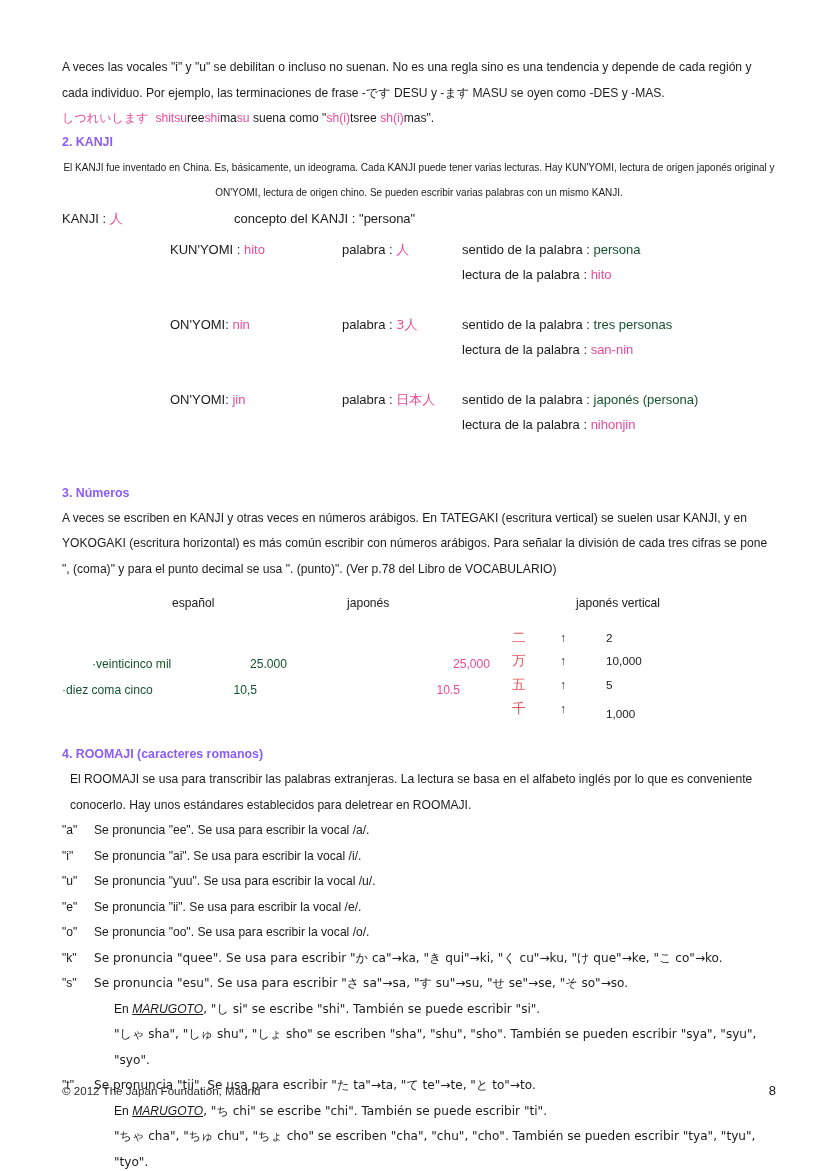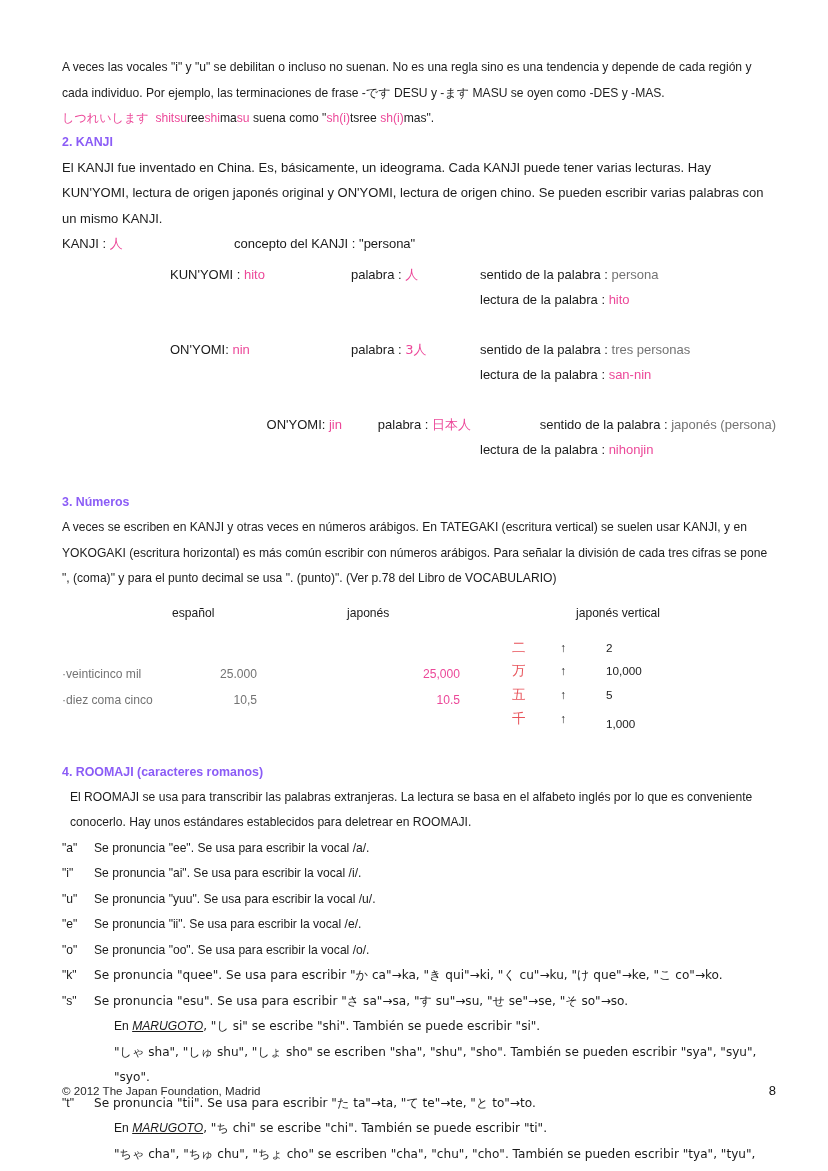--- a/index.html
+++ b/index.html
@@ -26,70 +26,71 @@
   }
   
   .para {
     font-size: 12.1px;
     line-height: 25.5px;
     color: #1c1c1c;
     margin: 0;
     text-align: left;
   }
   .red   { color: #ec4899; }
-  .blue  { color: #737373; }
+  .blue  { color: #14532d; }
   .ital  { font-style: italic; text-decoration: underline; }
   .jp    { font-family: "DejaVu Sans", sans-serif; }
 
   h2.heading {
     font-size: 12.4px;
     font-weight: bold;
     color: #8b5cf6;
     margin: 0;
     padding: 0;
     line-height: 20px;
   }
   .sec-gap-before { margin-top: 22px; }
 
   
   .kanji-intro {
-    font-size: 13px;
+    font-size: 10px;
     line-height: 25.5px;
     margin-top: 3px;
+    text-align: center;
   }
   .kanji-rows { margin-top: 6px; }
   .kanji-row {
     display: flex;
     line-height: 25px;
     font-size: 13px;
   }
   .kcol-read  { width: 172px; flex: 0 0 172px; }
   .kcol-word  { width: 120px; flex: 0 0 120px; }
   .kcol-sense { flex: 1 1 auto; }
-  .kanji-indent { padding-left: 108px; gap: 9px; }
+  .kanji-indent { padding-left: 108px; }
 
   
   .num-table {
     margin-top: 10px;
     position: relative;
     font-size: 12.1px;
   }
   .num-head { display: flex; line-height: 22px; }
   .nh-1 { width: 110px; flex: 0 0 110px; }
   .nh-2 { width: 175px; flex: 0 0 175px; }
   .nh-3 { width: 175px; flex: 0 0 175px; }
   .nh-4 { width: 180px; flex: 0 0 180px; text-align: left; padding-left: 54px;}
 
   .num-body { position: relative; height: 96px; margin-top: 12px; }
   .num-left { position: absolute; left: 0; top: 0; width: 470px; }
   .num-row { display: flex; line-height: 26px; }
   .nr-es    { width: 110px; flex: 0 0 110px; }
   .nr-num1  { width: 130px; flex: 0 0 130px; text-align: right; padding-right: 45px; box-sizing: border-box;}
   .nr-num2  { width: 200px; flex: 0 0 200px; text-align: right; padding-right: 42px; box-sizing: border-box;}
-  .num-row.r1 { margin-top: 25px; }
+  .num-row.r1 { margin-top: 25px; justify-content: flex-end; }
 
   .vert-col { position: absolute; left: 450px; top: 0; width: 260px; }
   .vert-row { display: flex; align-items: baseline; line-height: 23px; }
   .vc-kanji { width: 48px; flex: 0 0 48px; font-size: 13.5px; color: #e8535a; font-family: "DejaVu Sans", sans-serif; }
   .vc-arrow { width: 46px; flex: 0 0 46px; font-size: 12px; color: #222; }
   .vc-val   { flex: 1 1 auto; font-size: 11.7px; color: #1c1c1c; }
   .vert-row.v1 { line-height: 22px; }
   .vert-row.v2 { line-height: 23px; }
   .vert-row.v3 { line-height: 23px; }
   .vert-row.v4 { line-height: 23px; }
@@ -153,33 +154,33 @@
       <div class="kcol-read"><span>ON'YOMI: </span><span class="red">nin</span></div>
       <div class="kcol-word"><span>palabra : </span><span class="jp red">3人</span></div>
       <div class="kcol-sense"><span>sentido de la palabra : </span><span class="blue">tres personas</span></div>
     </div>
     <div class="kanji-row kanji-indent">
       <div class="kcol-read"></div>
       <div class="kcol-word"></div>
       <div class="kcol-sense"><span>lectura de la palabra : </span><span class="red">san-nin</span></div>
     </div>
 
-    <div class="kanji-row kanji-indent" style="margin-top:25px;text-align:right;">
+    <div class="kanji-row kanji-indent" style="margin-top:25px;">
       <div class="kcol-read"><span>ON'YOMI: </span><span class="red">jin</span></div>
       <div class="kcol-word"><span>palabra : </span><span class="jp red">日本人</span></div>
       <div class="kcol-sense"><span>sentido de la palabra : </span><span class="blue">japonés (persona)</span></div>
     </div>
     <div class="kanji-row kanji-indent">
       <div class="kcol-read"></div>
       <div class="kcol-word"></div>
       <div class="kcol-sense"><span>lectura de la palabra : </span><span class="red">nihonjin</span></div>
     </div>
   </div>
 
-  <h2 class="heading" style="margin-top:30px;">3. Números</h2>
+  <h2 class="heading" style="margin-top:46px;">3. Números</h2>
   <p class="para" style="margin-top:3px;">A veces se escriben en KANJI y otras veces en números arábigos. En TATEGAKI (escritura vertical) se suelen usar KANJI, y en YOKOGAKI (escritura horizontal) es más común escribir con números arábigos. Para señalar la división de cada tres cifras se pone ", (coma)" y para el punto decimal se usa ". (punto)". (Ver p.78 del Libro de VOCABULARIO)</p>
 
   <div class="num-table">
     <div class="num-head">
       <div class="nh-1"></div>
       <div class="nh-2">español</div>
       <div class="nh-3">japonés</div>
       <div class="nh-4">japonés vertical</div>
     </div>
 
@@ -215,21 +216,21 @@
         </div>
         <div class="vert-row v4">
           <div class="vc-kanji jp">千</div>
           <div class="vc-arrow">↑</div>
           <div class="vc-val low">1,000</div>
         </div>
       </div>
     </div>
   </div>
 
-  <h2 class="heading" style="margin-top:30px;">4. ROOMAJI (caracteres romanos)</h2>
+  <h2 class="heading" style="margin-top:22px;">4. ROOMAJI (caracteres romanos)</h2>
   <p class="para" style="margin-top:3px;margin-left:8px;">El ROOMAJI se usa para transcribir las palabras extranjeras. La lectura se basa en el alfabeto inglés por lo que es conveniente conocerlo. Hay unos estándares establecidos para deletrear en ROOMAJI.</p>
 
   <div>
     <div class="rm-line">
       <div class="rm-key">"a"</div>
       <div class="rm-text">Se pronuncia "ee". Se usa para escribir la vocal /a/.</div>
     </div>
     <div class="rm-line">
       <div class="rm-key">"i"</div>
       <div class="rm-text">Se pronuncia "ai". Se usa para escribir la vocal /i/.</div>

